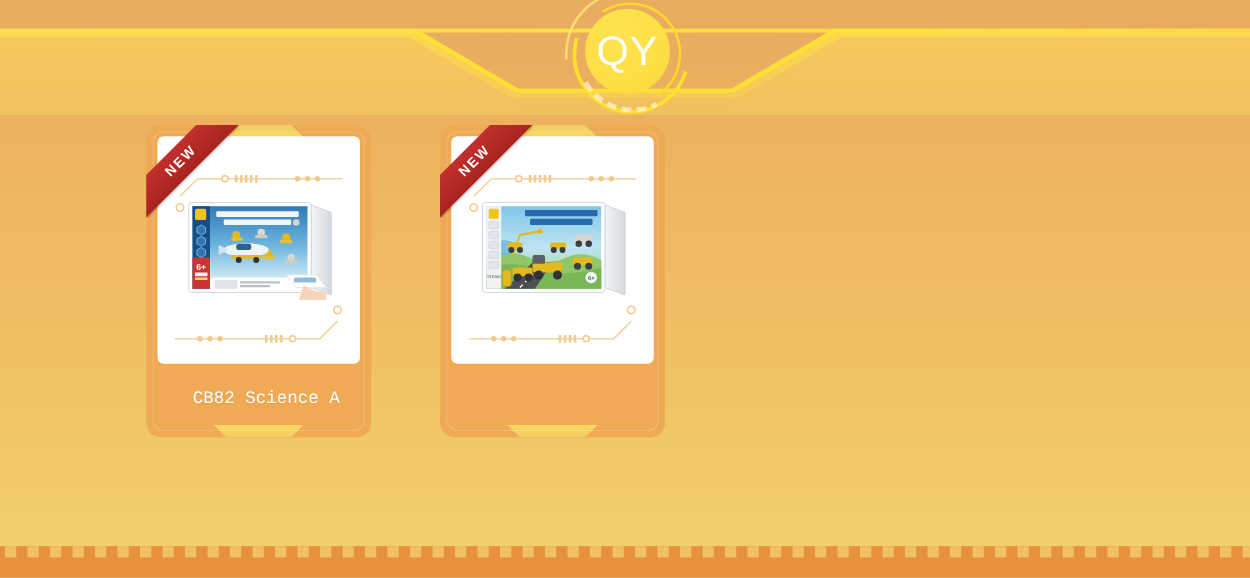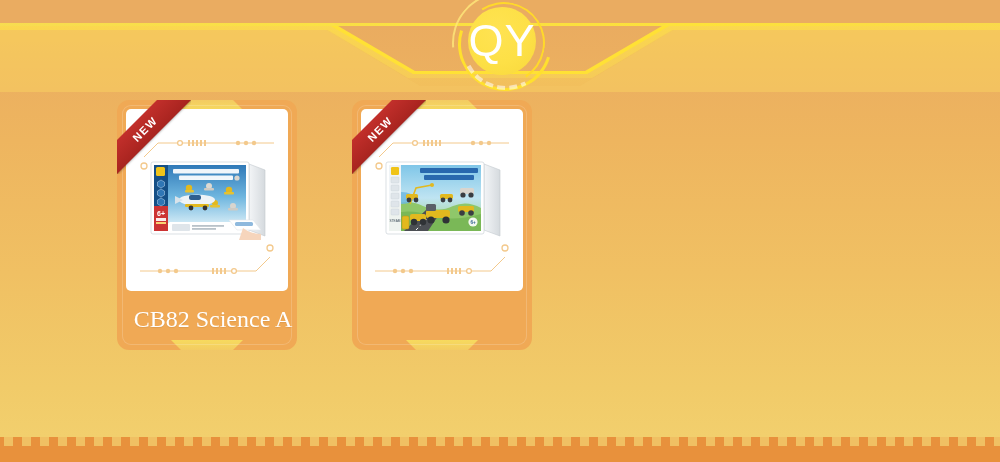--- a/index.html
+++ b/index.html
@@ -29,21 +29,21 @@
   .banner-wrap{position:absolute;left:0;top:0;width:1000px;height:92px;}
   .banner-svg{position:absolute;left:0;top:0;}
 
   .logo-badge{
     position:absolute;left:468px;top:7px;width:68px;height:68px;border-radius:50%;
     background:radial-gradient(circle at 42% 35%,#ffe352 0%,#fde046 55%,#f8d73c 100%);
   }
   .logo-text{
     position:absolute;left:468px;top:7px;width:68px;height:68px;
     display:flex;align-items:center;justify-content:center;
-    font-size:45px;color:#fff;letter-spacing:1px;
+    font-size:33px;color:#fff;letter-spacing:1px;
     font-family:"Liberation Sans", sans-serif;
   }
   .ring{position:absolute;border-radius:50%;}
   .ring-a{
     left:458px;top:-3px;width:88px;height:88px;
     border:3px solid #ffe02e;
     border-right-color:transparent;border-top-color:transparent;
     transform:rotate(-28deg);
   }
   .ring-b{
@@ -114,22 +114,22 @@
     background:linear-gradient(180deg,#c22f2b 0%,#a8241f 100%);
     transform:rotate(-45deg);
     display:flex;align-items:center;justify-content:center;
     color:#fff;font-size:11px;letter-spacing:1.5px;font-weight:bold;
     box-shadow:0 1px 2px rgba(0,0,0,.25);
   }
 
   .card-title{
     position:absolute;left:0;right:0;top:196px;height:46px;
     display:flex;align-items:center;justify-content:center;
-    color:#ffffff;font-size:24px;
-    font-family:Liberation Serif, serif;
+    color:#ffffff;font-size:14px;
+    font-family:Liberation Mono, monospace;
     text-shadow:0 1px 1px rgba(0,0,0,.08);
     white-space:nowrap;
     margin-left:12px;
   }
 
   
   .castle{
     position:absolute;left:0;top:437px;width:1000px;height:25px;
     background:#e8913c;
   }

